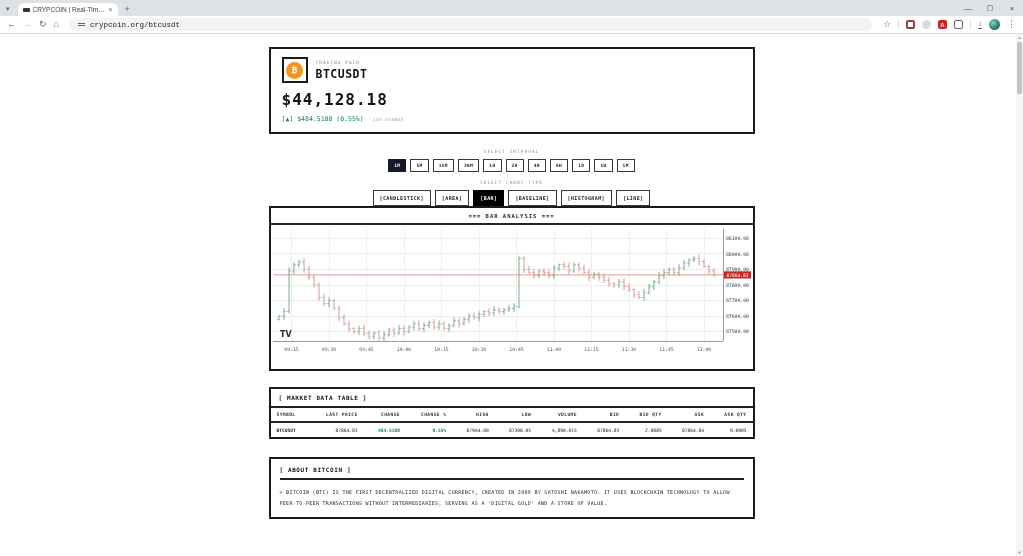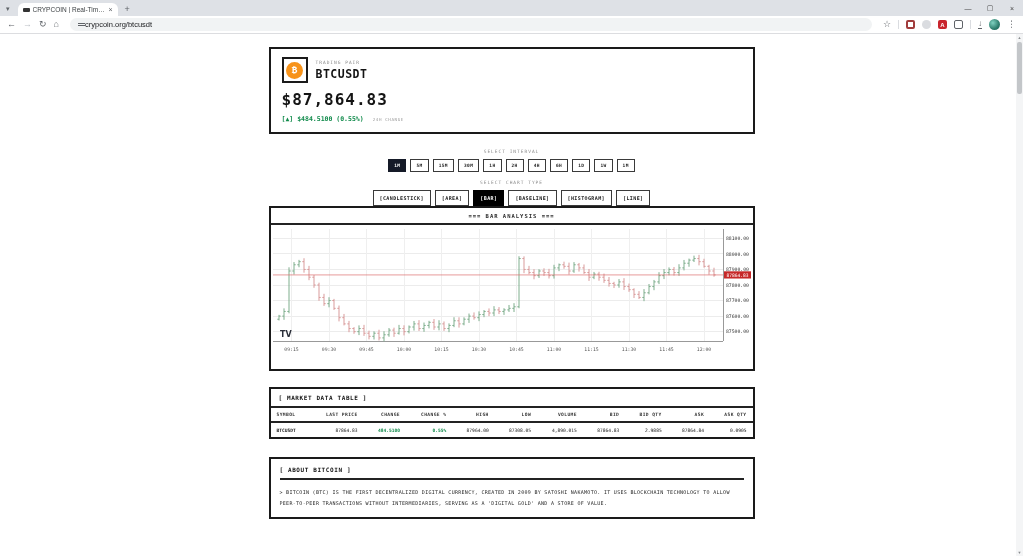--- a/index.html
+++ b/index.html
@@ -13,21 +13,21 @@
   .tab-favicon { width:7px; height:4px; background:#333; border-radius:1px; flex:0 0 auto; }
   .tab-title { font-size:6.5px; color:#3c4043; white-space:nowrap; overflow:hidden; text-overflow:ellipsis; flex:1; }
   .tab-close { font-size:7px; color:#5f6368; }
   .new-tab { font-size:9px; color:#5f6368; margin:0 0 2px 7px; }
   .win-controls { position:absolute; top:0; right:0; height:16px; display:flex; align-items:center; }
   .win-controls span { width:22px; text-align:center; font-size:7px; color:#444; }
 
   .toolbar { height:18px; background:#fff; border-bottom:1px solid #dcdde0; display:flex; align-items:center; padding:0 7px; gap:7px; }
   .tb-icon { font-size:9px; color:#5f6368; line-height:1; }
   .tb-icon.dim { color:#bdc1c6; }
-  .urlbar { flex:1; height:13px; background:#f1f3f4; border-radius:7px; display:flex; align-items:center; padding:0 8px; margin:0 4px; }
+  .urlbar { flex:1; height:13px; background:#f1f3f4; border-radius:7px; display:flex; align-items:center; gap:5px; padding:0 8px; margin:0 4px;font-family:Liberation Mono, monospace; }
   .tune-icon { display:inline-block; width:7px; }
   .tune-icon i { display:block; height:1px; background:#5f6368; margin:1.5px 0; position:relative; }
   .url-text { font-size:7.5px; color:#202124; }
   .ext-sq { width:9px; height:9px; border-radius:2px; display:flex; align-items:center; justify-content:center; font-size:6px; font-weight:bold; }
   .ext-1 { background:#fff; border:2px solid #a13c3c; }
   .ext-2 { background:#dadce0; border-radius:50%; }
   .ext-pdf { background:#c9252d; color:#fff; }
   .puzzle { border:1px solid #5f6368; background:#fff; border-radius:2px; }
   .vsep { width:1px; height:9px; background:#dadce0; }
   .dl-icon { font-size:8px; color:#5f6368; border-bottom:1px solid #5f6368; line-height:1; padding-bottom:0.5px; }
@@ -47,21 +47,21 @@
 
   .card { border:2px solid #1a1a1a; background:#fff; }
   .pair-card { margin-top:13px; padding:8px 11px 9px; }
   .pair-row { display:flex; align-items:center; gap:8px; }
   .coin-box { width:26px; height:26px; border:2px solid #1a1a1a; display:flex; align-items:center; justify-content:center; }
   .coin-circle { width:17px; height:17px; border-radius:50%; background:#f7931a; color:#fff; font-weight:bold; font-size:9px; display:flex; align-items:center; justify-content:center; }
   .pair-label { font-size:4.5px; color:#8a8a8a; letter-spacing:1px; }
   .pair-symbol { font-size:11.5px; font-weight:bold; letter-spacing:0.5px; margin-top:2px; }
   .price { font-size:16px; font-weight:bold; letter-spacing:1px; margin-top:7px; }
   .change-row { margin-top:6px; display:flex; align-items:baseline; gap:9px; }
-  .change-val { font-size:6.5px; font-weight:bold;text-align:center; }
+  .change-val { font-size:6.5px; font-weight:normal;text-align:center; }
   .change-cap { font-size:4.2px; color:#9a9a9a; letter-spacing:0.6px; }
 
   .selector { text-align:center; margin-top:15px; }
   .selector.second { margin-top:8px; }
   .sel-label { font-size:4.5px; color:#8a8a8a; letter-spacing:1px; }
   .btn-row { margin-top:5px; display:flex; justify-content:center; gap:4px; }
   .ibtn { border:1px solid #3a3a3a; background:#fff; color:#1a1a1a; font-family:inherit; font-weight:bold; font-size:4.5px; padding:3px 5px; letter-spacing:0.4px; }
   .cbtn { border:1px solid #3a3a3a; background:#fff; color:#1a1a1a; font-family:inherit; font-weight:bold; font-size:5px; padding:4px 6px; letter-spacing:0.4px; }
   .ibtn.sel { background:#151a28; border-color:#151a28; color:#fff; }
   .cbtn.sel { background:#000; border-color:#000; color:#fff; }
@@ -135,21 +135,21 @@
       <section class="card pair-card">
         <div class="pair-row">
           <div class="coin-box">
             <div class="coin-circle" style="background: rgb(247, 147, 26);">₿</div>
           </div>
           <div>
             <div class="pair-label">TRADING PAIR</div>
             <div class="pair-symbol">BTCUSDT</div>
           </div>
         </div>
-        <div class="price">$87,864.83</div>
+        <div class="price">$44,128.18</div>
         <div class="change-row">
           <span class="change-val" id="change-val" style="color: rgb(15, 138, 74);">[▲] $484.5100 (0.55%)</span>
           <span class="change-cap">24H CHANGE</span>
         </div>
       </section>
 
       <section class="selector">
         <div class="sel-label">SELECT INTERVAL</div>
         <div class="btn-row" id="interval-row">
             <button class="ibtn sel">1M</button>

